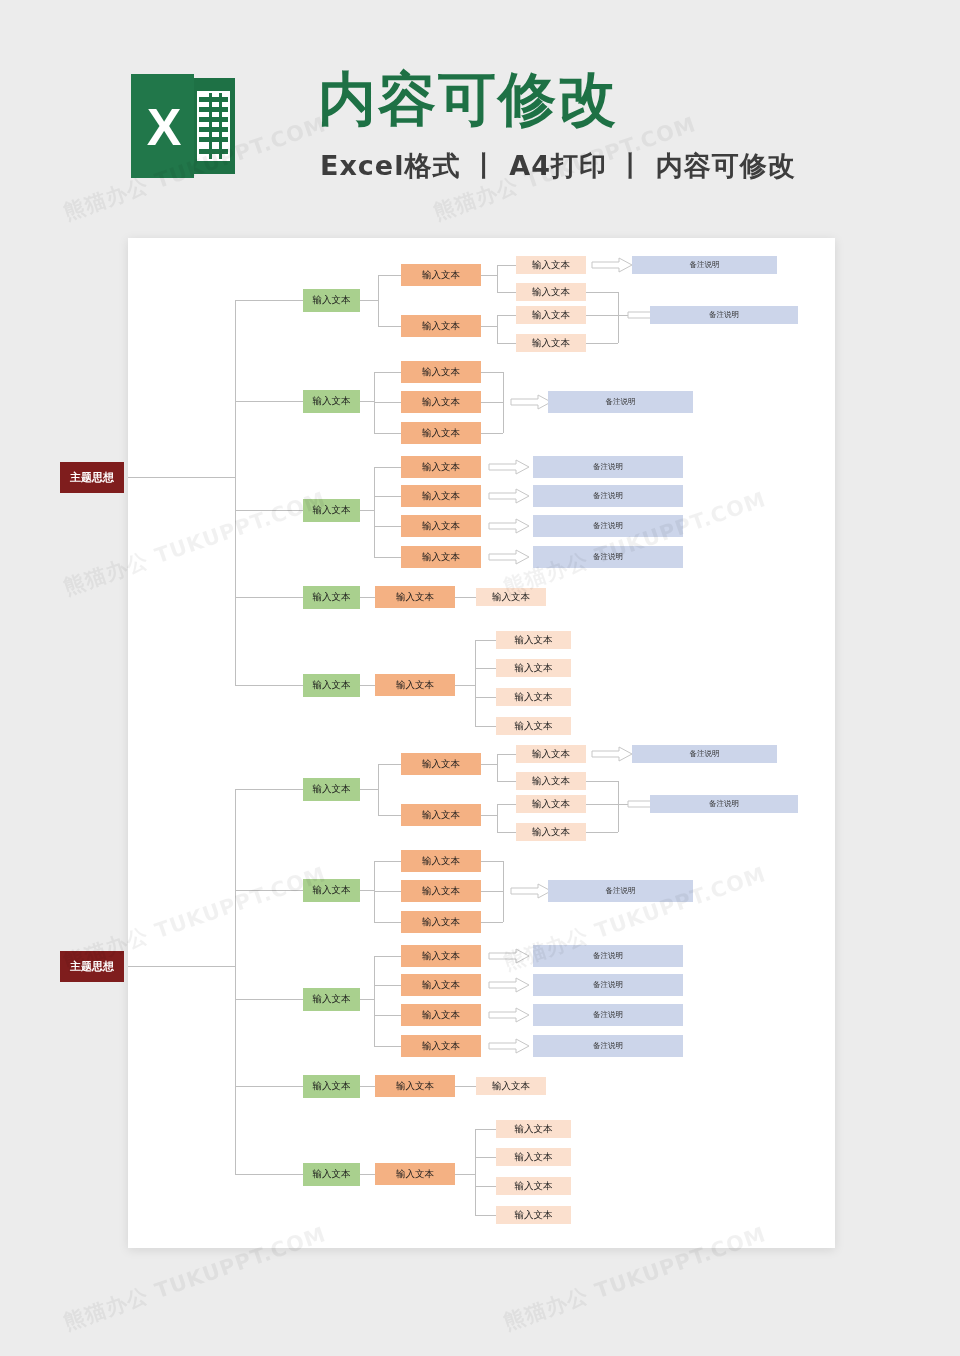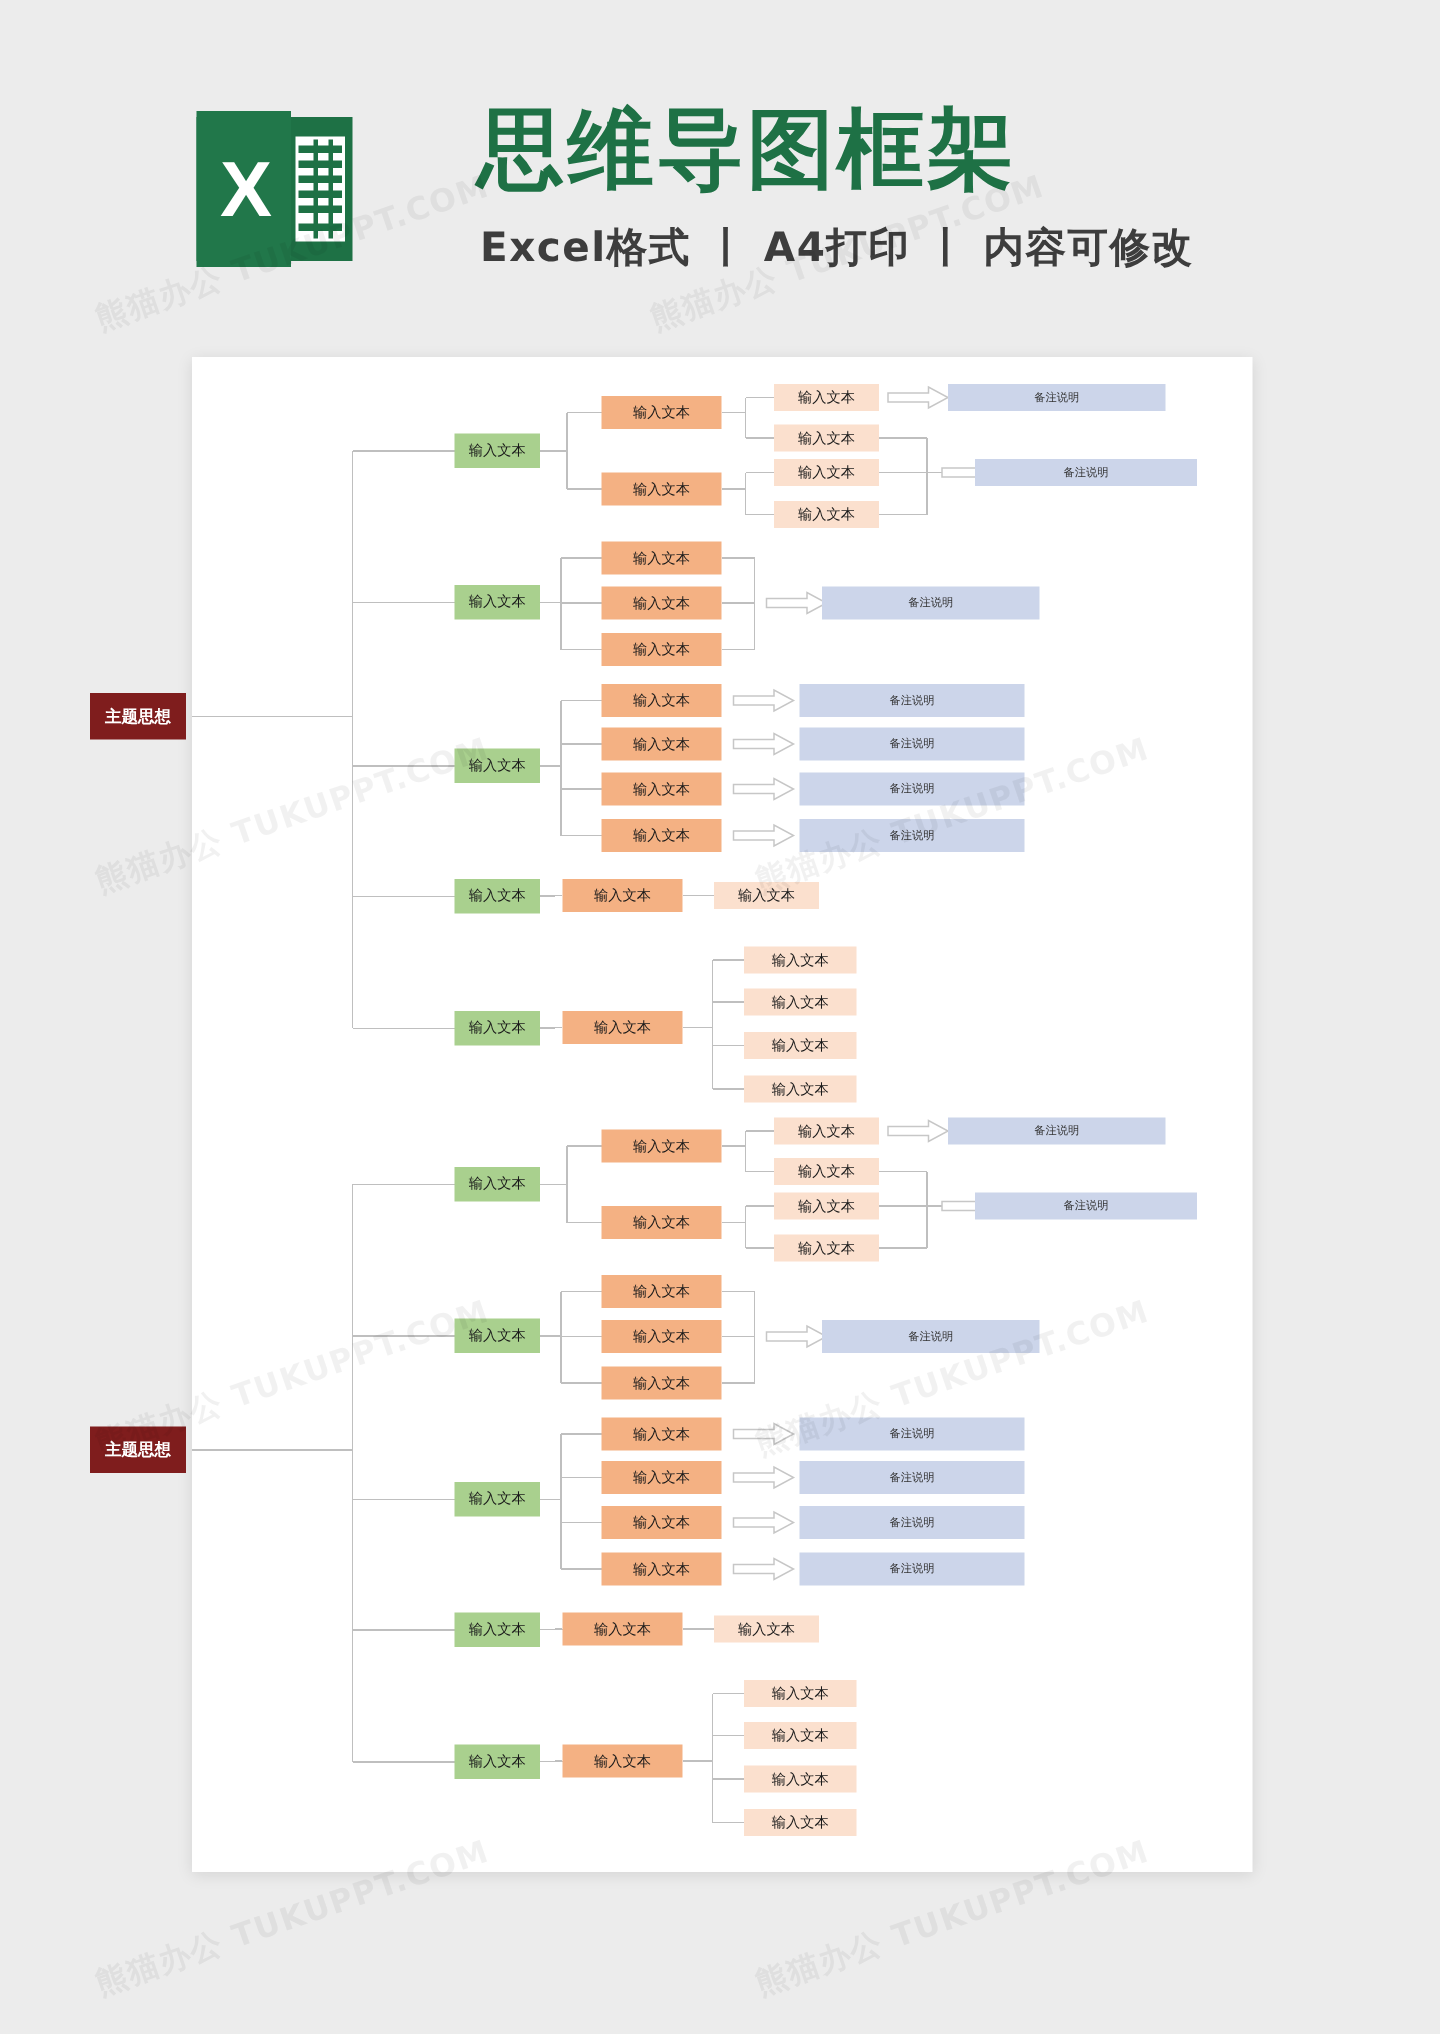--- a/index.html
+++ b/index.html
@@ -106,21 +106,21 @@
         <i style="top:16px"></i>
         <i style="top:26px"></i>
       <i style="top:36px"></i>
         <i style="top:46px"></i>
         <i style="top:58px"></i>
       <u style="left:12px"></u>
         <u style="left:22px"></u>
     </div>
   </div>
 
-  <div id="title-main">思维导图框架</div>
+  <div id="title-main">内容可修改</div>
   <div id="title-sub">Excel格式 丨 A4打印 丨 内容可修改</div>
 </div>
 
 <div id="paper">
   <svg id="map-svg" viewBox="0 0 707 1010" preserveAspectRatio="none">
       <line x1="-4" y1="239.5" x2="107" y2="239.5" stroke="#bfbfbf" stroke-width="1" shape-rendering="crispEdges"></line>
       <line x1="107" y1="62.5" x2="107" y2="447.5" stroke="#bfbfbf" stroke-width="1" shape-rendering="crispEdges"></line>
       <line x1="107" y1="62.5" x2="175" y2="62.5" stroke="#bfbfbf" stroke-width="1" shape-rendering="crispEdges"></line>
       <line x1="107" y1="163.5" x2="175" y2="163.5" stroke="#bfbfbf" stroke-width="1" shape-rendering="crispEdges"></line>
       <line x1="107" y1="272.5" x2="175" y2="272.5" stroke="#bfbfbf" stroke-width="1" shape-rendering="crispEdges"></line>

